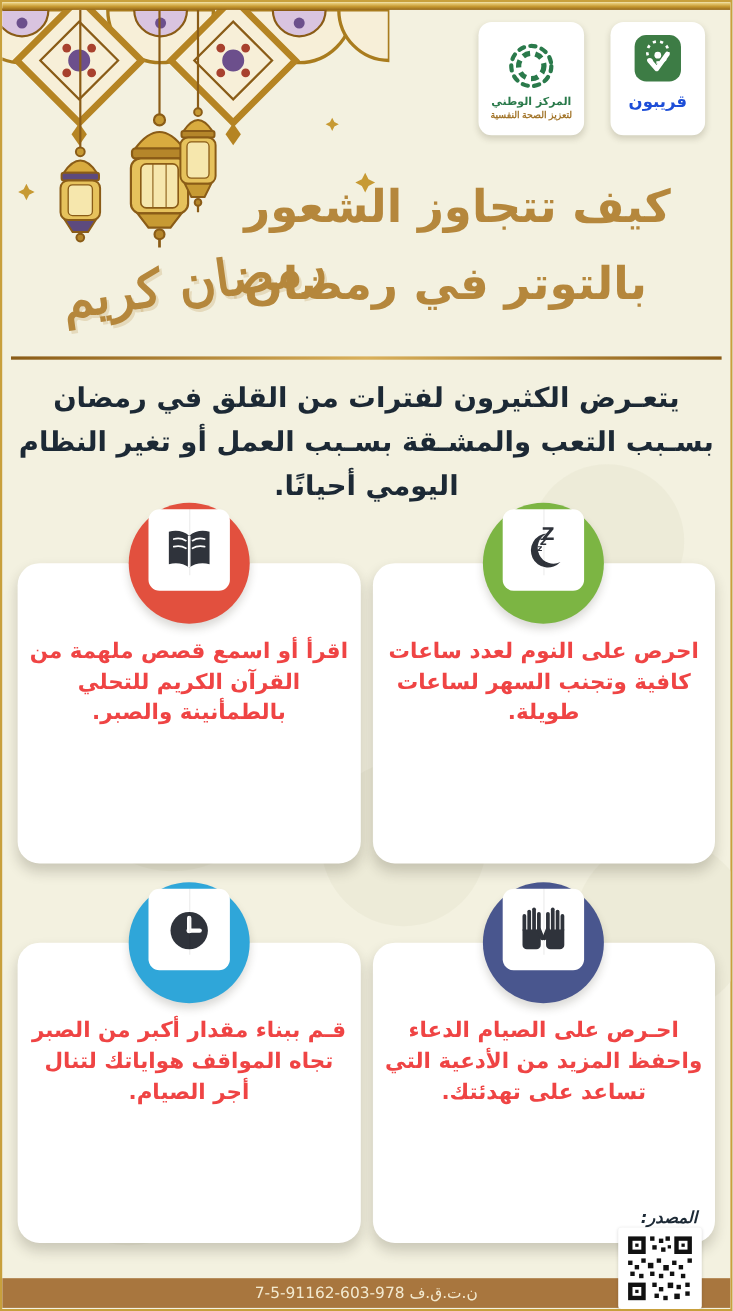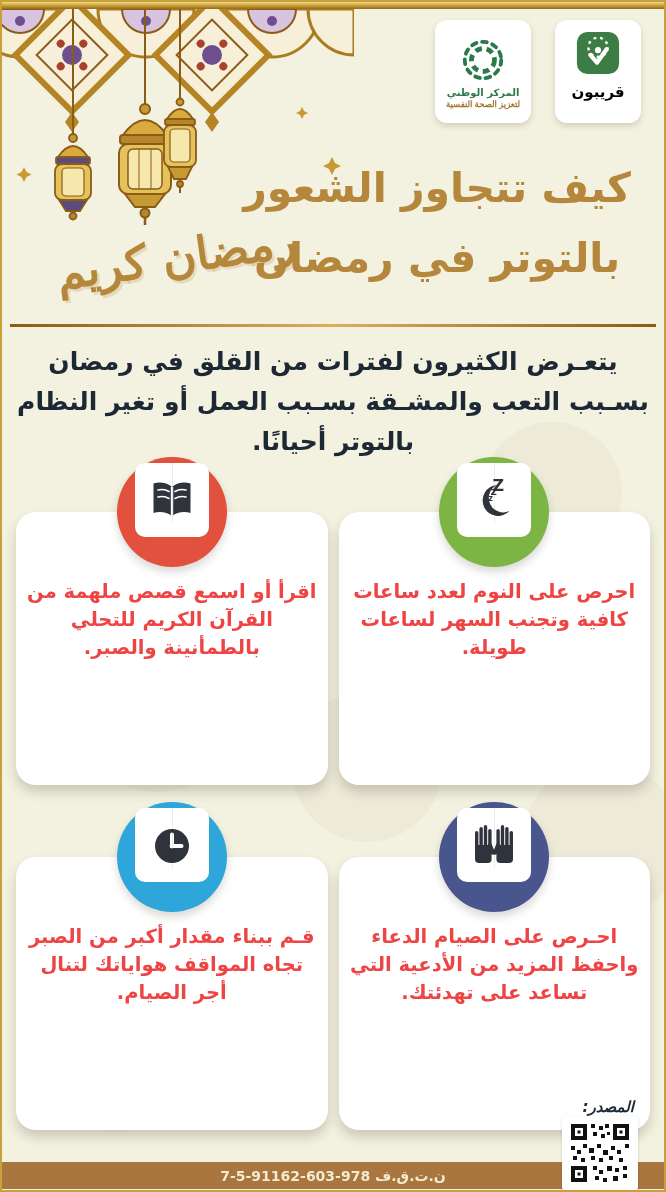--- a/index.html
+++ b/index.html
@@ -24,24 +24,24 @@
     text-shadow:2px 3px 0 rgba(181,135,60,.22);
     white-space:nowrap;z-index:1;
   }
   .logo-card{position:absolute;top:18px;background:#fff;border-radius:12px;
     box-shadow:0 3px 6px rgba(60,55,30,.18);display:flex;flex-direction:column;
     align-items:center;justify-content:flex-start;z-index:3;}
   .logo-ncmh{left:433px;width:96px;height:103px;padding-top:17px;box-sizing:border-box;}
   .logo-qareebon{left:553px;width:86px;height:103px;padding-top:10px;box-sizing:border-box;}
   .ncmh-line1{font-size:10px;font-weight:bold;color:#2a7a4b;margin-top:4px;}
   .ncmh-line2{font-size:8.5px;font-weight:bold;color:#a3762c;margin-top:1px;font-family:Liberation Serif, serif;}
-  .qareebon-label{font-size:15px;font-weight:bold;color:#000000;margin-top:7px;}
+  .qareebon-label{font-size:15px;font-weight:bold;color:#1d4ed8;margin-top:7px;}
 
   .main-title{
-    position:absolute;top:152px;right:12px;width:430px;text-align:center;
+    position:absolute;top:152px;right:12px;width:430px;text-align:left;
     color:#b5873c;font-weight:800;font-size:41px;line-height:1.7;z-index:2;
   }
   .sep-line{position:absolute;top:322px;left:8px;right:8px;height:3px;
     background:linear-gradient(90deg,#8a5c17,#d9b05a 50%,#8a5c17);}
 
   .intro{
     position:absolute;top:340px;left:12px;right:12px;text-align:center;
     font-size:25px;font-weight:bold;color:#1c2935;line-height:1.6;z-index:2;
   }
 
@@ -72,21 +72,21 @@
   .icon-glyph{display:block;}
 
   
   .source-label{position:absolute;top:1096px;left:26px;right:auto;
     font-size:15px;font-weight:bold;color:#1c2935;z-index:7;left:auto;right:30px;font-style:italic;}
   .qr-box{position:absolute;top:1114px;right:26px;width:76px;height:74px;background:#fff;
     border-radius:3px;display:flex;align-items:center;justify-content:center;z-index:7;
     box-shadow:0 1px 3px rgba(0,0,0,.15);}
   .footer-bar{position:absolute;top:1160px;left:0;right:0;height:27px;background:#a8763e;
     display:flex;align-items:center;justify-content:center;z-index:5;}
-  .footer-bar span{color:#f3ead0;font-size:14px;font-weight:bold;letter-spacing:.5px;}
+  .footer-bar span{color:#f3ead0;font-size:14px;font-weight:normal;letter-spacing:.5px;}
 </style>
 </head>
 <body>
 
 <div class="poster">
   <div class="gold-top"></div>
 
   <div class="blob" style="width:190px;height:190px;left:60px;top:600px;"></div>
   <div class="blob" style="width:150px;height:150px;left:290px;top:690px;"></div>
   <div class="blob" style="width:160px;height:160px;left:520px;top:760px;"></div>
@@ -201,21 +201,21 @@
 
   <div class="calligraphy">رمضان كريم</div>
 
   <div class="main-title">
     <div>كيف تتجاوز الشعور</div>
     <div>بالتوتر في رمضان</div>
   </div>
 
   <div class="sep-line"></div>
 
-  <div class="intro">يتعـرض الكثيرون لفترات من القلق في رمضان بسـبب التعب والمشـقة بسـبب العمل أو تغير النظام بالتوتر أحيانًا.</div>
+  <div class="intro">يتعـرض الكثيرون لفترات من القلق في رمضان بسـبب التعب والمشـقة بسـبب العمل أو تغير النظام اليومي أحيانًا.</div>
 
   <div class="cards-row row-1">
 
     <div class="card-wrap">
       <div class="badge" style="background-color: rgb(124, 181, 67);">
         <div class="badge-paper">
           <svg class="icon-glyph" width="48" height="48" viewBox="0 0 48 48">
             <path d="M27 9 A15.5 15.5 0 1 0 39.5 35 A13 13 0 0 1 27 9 Z" fill="#2f333b"></path>
             <text x="34" y="15" font-size="16" font-weight="bold" fill="#2f333b" font-family="DejaVu Sans, sans-serif">Z</text>
             <text x="27" y="19" font-size="11" font-weight="bold" fill="#2f333b" font-family="DejaVu Sans, sans-serif">z</text>

